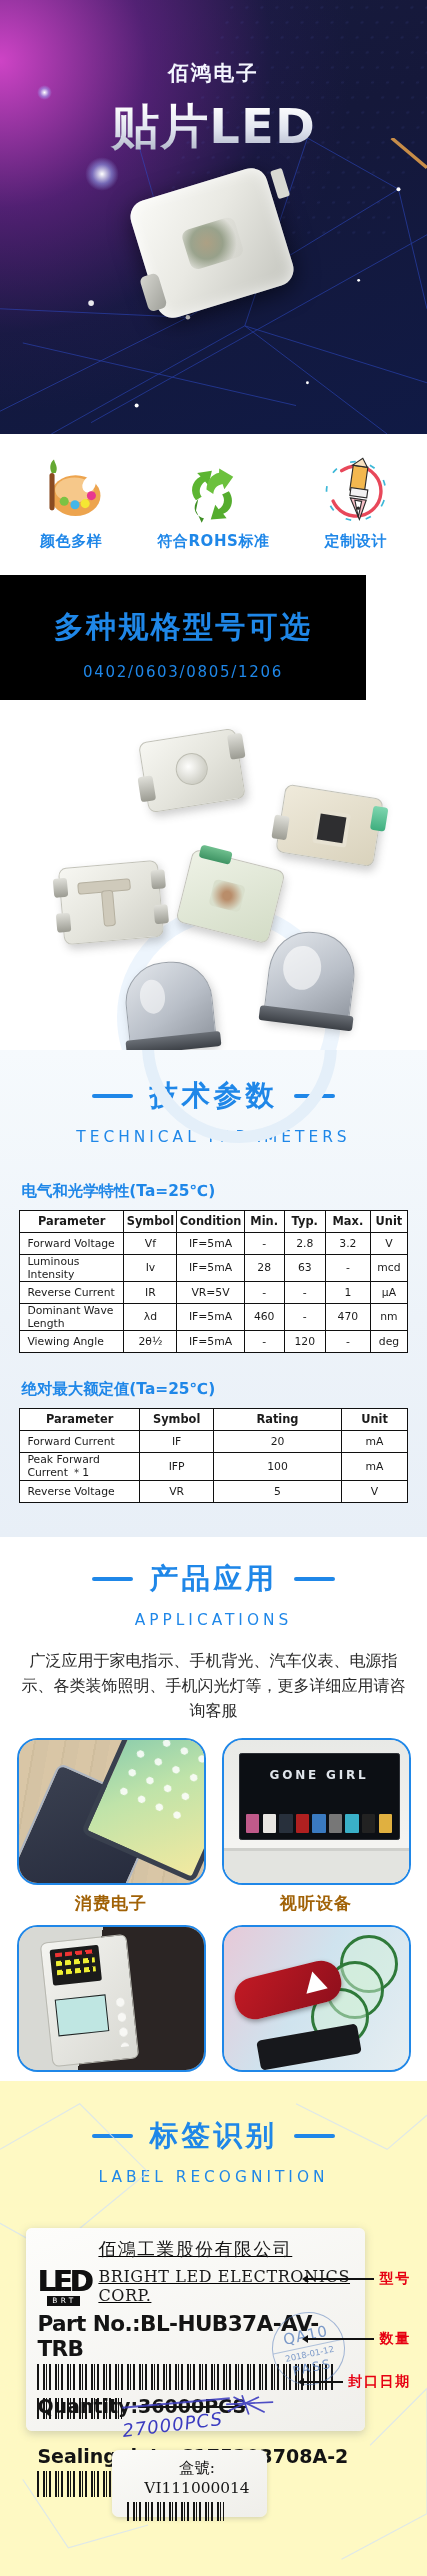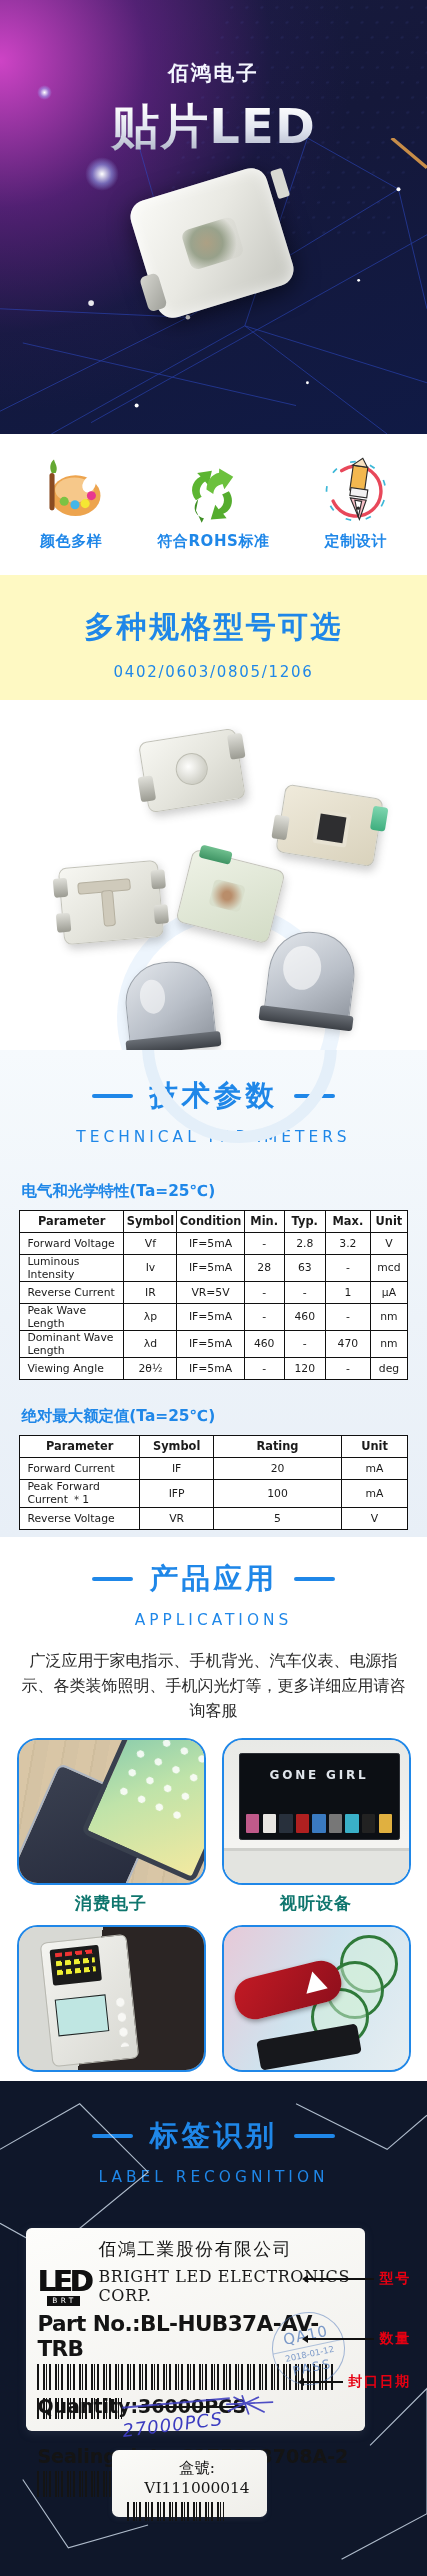--- a/index.html
+++ b/index.html
@@ -30,21 +30,21 @@
         background:linear-gradient(135deg,#d6d6d0,#9fa099);box-shadow:153px -67px 0 -3.4px #d9d9d3;}
 
   
   .features{display:flex;justify-content:space-around;align-items:flex-start;width:427px;height:141px;
         background:#fff;padding-top:19.4px;box-sizing:border-box;}
   .feature{width:125px;text-align:center;}
   .feature .icon-wrap{height:73px;display:flex;align-items:center;justify-content:center;}
   .feature-label{margin-top:5.7px;font-size:15px;color:#1f87e8;font-weight:bold;letter-spacing:0.6px;}
 
   
-  .models{width:427px;height:125px;background:#fef9c3;text-align:center;box-sizing:border-box;padding-top:32px;}
+  .models{width:366px;height:125px;background:#000000;text-align:center;box-sizing:border-box;padding-top:32px;}
   .models-heading{font-size:30px;font-weight:900;color:#1f87e8;letter-spacing:2.3px;}
   .models-subtitle{margin-top:15px;font-size:15px;color:#1f87e8;letter-spacing:1.7px;}
 
   
   .collage{position:relative;width:427px;height:350px;background:#fff;overflow:hidden;}
   .collage .wm{position:absolute;left:117px;top:205px;width:194px;height:194px;border:15px solid #e9f3fc;
         border-radius:50%;opacity:.8;}
   .chip{position:absolute;background:linear-gradient(145deg,#f7f7f2 0%,#e4e4dc 55%,#cfcfc6 100%);
         border:0.6px solid #c2c2b8;border-radius:8px;box-shadow:2.3px 4.6px 8px rgba(60,60,60,.25);}
   .chip .pad{position:absolute;background:linear-gradient(180deg,#e0e0da,#9b9b92);border-radius:3.4px;}
@@ -73,21 +73,21 @@
   table.param td:first-child{text-align:left;padding-left:7.4px;}
   .tech .gap{height:26px;}
 
   
   .apps{width:427px;height:544px;background:#fff;box-sizing:border-box;padding-top:23px;}
   .apps-desc{width:387px;margin:20.5px auto 0;font-size:16px;line-height:1.55;color:#2a2a2a;text-align:center;}
   .apps-grid{width:394px;margin:15px auto 0;display:flex;flex-wrap:wrap;justify-content:space-between;}
   .app-cell{width:189px;}
   .app-card{width:189px;height:147px;box-sizing:border-box;border:2.8px solid #1f87e8;border-radius:20.5px;
         overflow:hidden;position:relative;background:#ddd;}
-  .app-caption{text-align:center;font-size:17px;font-weight:bold;color:#0f766e;margin:6.8px 0 10.2px;letter-spacing:1.1px;}
+  .app-caption{text-align:center;font-size:17px;font-weight:bold;color:#a16207;margin:6.8px 0 10.2px;letter-spacing:1.1px;}
   
   .scene{position:absolute;inset:0;}
   .scene-consumer{background:repeating-linear-gradient(100deg,#d9c6a6 0 15px,#cfbd9d 15px 17px,#d5c3a4 17px 30px);}
   .scene-consumer .tab1{position:absolute;left:10.2px;top:40px;width:108px;height:120px;background:linear-gradient(135deg,#3a4050,#23283a);
         border-radius:8px;transform:rotate(24deg);border:2.3px solid #aeb6c2;}
   .scene-consumer .tab2{position:absolute;left:85px;top:-17px;width:114px;height:131px;border-radius:8px;transform:rotate(24deg);
         border:5.7px solid #39404e;background:linear-gradient(135deg,#7ec7ad 0%,#bfe3a9 45%,#f2e9a0 100%);}
   .scene-consumer .dots{position:absolute;left:8px;top:9px;width:80px;height:85px;
         background:radial-gradient(circle,#fff 3.4px,transparent 4px);background-size:19.4px 20.5px;opacity:.85;}
   .scene-av{background:linear-gradient(180deg,#e8e9e6 0%,#f4f4f1 70%);}
@@ -111,31 +111,31 @@
   .scene-industrial .disc{position:absolute;border:3.4px solid #2f7a3a;border-radius:50%;background:rgba(210,240,215,.5);}
   .scene-industrial .plate{position:absolute;left:10.2px;top:42px;width:108px;height:42px;background:linear-gradient(135deg,#c21a24,#8e0f1c);
         border-radius:19.4px;transform:rotate(-14deg);box-shadow:0 2.3px 5.7px rgba(0,0,0,.35);}
   .scene-industrial .plate .tri{position:absolute;right:15px;top:9px;width:0;height:0;border-left:11.4px solid transparent;
         border-right:11.4px solid transparent;border-bottom:20.5px solid #fff;}
   .scene-industrial .panel{position:absolute;left:34px;bottom:8px;width:102px;height:30px;background:#17181c;border-radius:4.6px;
         transform:rotate(-10deg);}
 
   
   .labels{position:relative;width:427px;height:495px;box-sizing:border-box;padding-top:36px;
-        background:#0f172a;overflow:hidden;}
+        background:#fef9c3;overflow:hidden;}
   .labels .deco{position:absolute;inset:0;}
   .big-label{position:absolute;left:26px;top:147px;width:339px;height:203px;background:linear-gradient(160deg,#fdfdfb,#f0efeb);
         border-radius:5.7px;box-shadow:0 2.3px 9px rgba(80,90,110,.25);box-sizing:border-box;padding:9px 11.4px 0;}
   .lbl-head{display:flex;align-items:flex-start;gap:9px;}
   .led-logo{width:52px;text-align:center;color:#101010;}
   .led-logo .big{font-size:28.5px;font-weight:900;letter-spacing:-2.8px;line-height:.9;
         text-shadow:1.1px 0 #101010;margin-top:32px;}
   .led-logo .sub{display:inline-block;margin-top:1.1px;background:#101010;color:#fff;font-size:7.4px;
         letter-spacing:3.4px;padding:0.6px 3.4px 1.1px 5.7px;}
-  .lbl-co{flex:1;}
+  .lbl-co{flex:1;text-decoration:underline;}
   .lbl-co-cn{font-family:"DejaVu Serif","Liberation Serif",serif;font-size:17.7px;color:#161616;letter-spacing:1.7px;}
   .lbl-co-en{font-family:"DejaVu Serif","Liberation Serif",serif;font-size:16px;color:#1a1a1a;margin-top:6px;letter-spacing:0.6px;}
   .lbl-part{margin-top:4.6px;font-size:21.6px;font-weight:bold;color:#141414;letter-spacing:-0.6px;}
   .barcode{background:repeating-linear-gradient(90deg,#141414 0 1.7px,transparent 1.7px 2.8px,#141414 2.8px 3.4px,
         transparent 3.4px 5.7px,#141414 5.7px 8px,transparent 8px 9px,#141414 9px 9.7px,transparent 9.7px 12px);}
   .bc1{width:296px;height:26px;margin-top:3.4px;}
   .lbl-qty-row{position:relative;margin-top:4.6px;height:44px;}
   .lbl-qty{font-size:19px;font-weight:bold;color:#141414;}
   .lbl-qty .strike{text-decoration:line-through;text-decoration-thickness:1.7px;}
   .pen-strike{position:absolute;left:85px;top:6.8px;width:108px;height:2.3px;background:#3c3cc0;transform:rotate(-5deg);opacity:.85;}
@@ -335,29 +335,20 @@
           <tr>
             <td>Reverse Current</td>
             <td>IR</td>
             <td>VR=5V</td>
             <td>-</td>
             <td>-</td>
             <td>1</td>
             <td>μA</td>
           </tr>
           <tr>
-            <td>Peak Wave Length</td>
-            <td>λp</td>
-            <td>IF=5mA</td>
-            <td>-</td>
-            <td>460</td>
-            <td>-</td>
-            <td>nm</td>
-          </tr>
-          <tr>
             <td>Dominant Wave Length</td>
             <td>λd</td>
             <td>IF=5mA</td>
             <td>460</td>
             <td>-</td>
             <td>470</td>
             <td>nm</td>
           </tr>
           <tr>
             <td>Viewing Angle</td>

